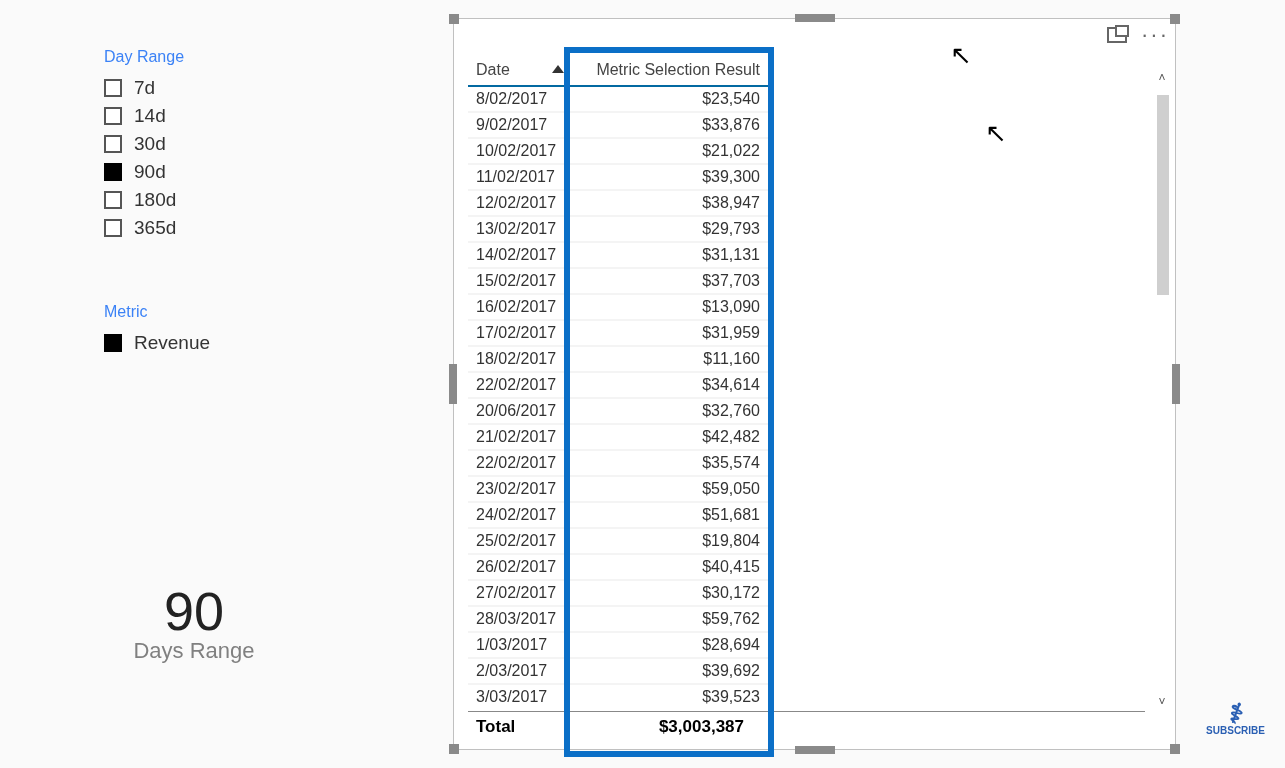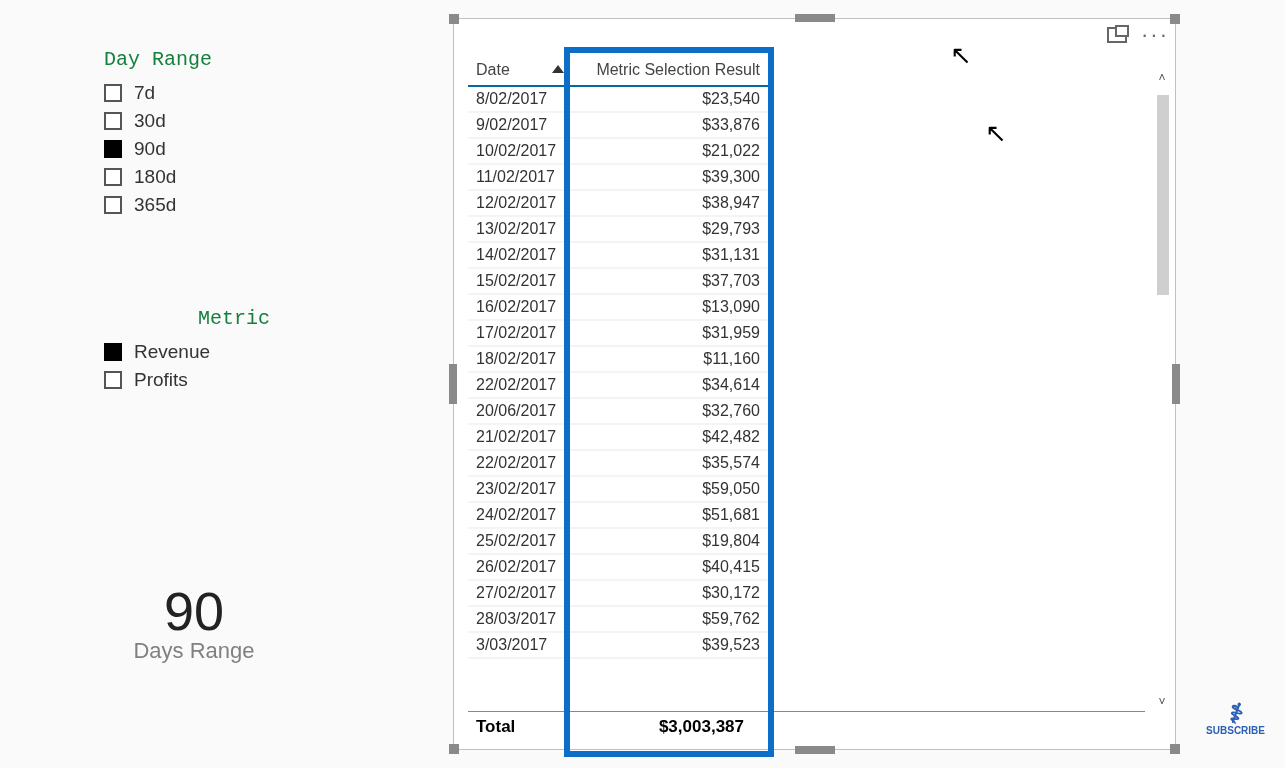--- a/index.html
+++ b/index.html
@@ -12,24 +12,23 @@
     position: relative;
     overflow: hidden;
   }
   .sidebar {
     position: absolute;
     left: 104px;
     top: 48px;
     width: 260px;
   }
   .slicer-title {
-    font-size: 20px;
-    color: #15803d;
+    font-size: 16px;
+    color: #3b82f6;
     margin-bottom: 8px;
-    font-family: Liberation Mono, monospace;
   }
   .slicer-item {
     display: flex;
     align-items: center;
     gap: 12px;
     padding: 3px 0;
     cursor: pointer;
   }
   .slicer-box {
     width: 18px;
@@ -38,21 +37,21 @@
     background: #fff;
   }
   .slicer-box.selected {
     background: #000;
     border-color: #000;
   }
   .slicer-label {
     font-size: 19px;
     color: #333;
   }
-  .metric-block { margin-top: 88px; text-align: center; }
+  .metric-block { margin-top: 61px; }
   .card {
     position: absolute;
     left: 104px;
     top: 580px;
     text-align: center;
     width: 180px;
   }
   .card-value {
     font-size: 54px;
     color: #222;
@@ -218,20 +217,24 @@
 
 <div class="sidebar">
   <div class="slicer-title">Day Range</div>
   <div id="dayrange-items">
       <div class="slicer-item">
         <div class="slicer-box"></div>
         <div class="slicer-label">7d</div>
       </div>
       <div class="slicer-item">
         <div class="slicer-box"></div>
+        <div class="slicer-label">14d</div>
+      </div>
+      <div class="slicer-item">
+        <div class="slicer-box"></div>
         <div class="slicer-label">30d</div>
       </div>
       <div class="slicer-item">
         <div class="slicer-box selected"></div>
         <div class="slicer-label">90d</div>
       </div>
       <div class="slicer-item">
         <div class="slicer-box"></div>
         <div class="slicer-label">180d</div>
       </div>
@@ -240,24 +243,20 @@
         <div class="slicer-label">365d</div>
       </div>
     </div>
 
   <div class="metric-block">
     <div class="slicer-title">Metric</div>
     <div id="metric-items">
         <div class="slicer-item">
           <div class="slicer-box selected"></div>
           <div class="slicer-label">Revenue</div>
-        </div>
-        <div class="slicer-item">
-          <div class="slicer-box"></div>
-          <div class="slicer-label">Profits</div>
         </div>
       </div>
   </div>
 </div>
 
 <div class="card">
   <div class="card-value">90</div>
   <div class="card-label">Days Range</div>
 </div>
 
@@ -368,20 +367,28 @@
           </tr>
           <tr>
             <td class="date-cell">27/02/2017</td>
             <td class="value-cell">$30,172</td>
           </tr>
           <tr>
             <td class="date-cell">28/03/2017</td>
             <td class="value-cell">$59,762</td>
           </tr>
           <tr>
+            <td class="date-cell">1/03/2017</td>
+            <td class="value-cell">$28,694</td>
+          </tr>
+          <tr>
+            <td class="date-cell">2/03/2017</td>
+            <td class="value-cell">$39,692</td>
+          </tr>
+          <tr>
             <td class="date-cell">3/03/2017</td>
             <td class="value-cell">$39,523</td>
           </tr>
         </tbody>
     </table>
   </div>
 
   <div class="total-row">
     <div class="total-label">Total</div>
     <div class="total-value">$3,003,387</div>

